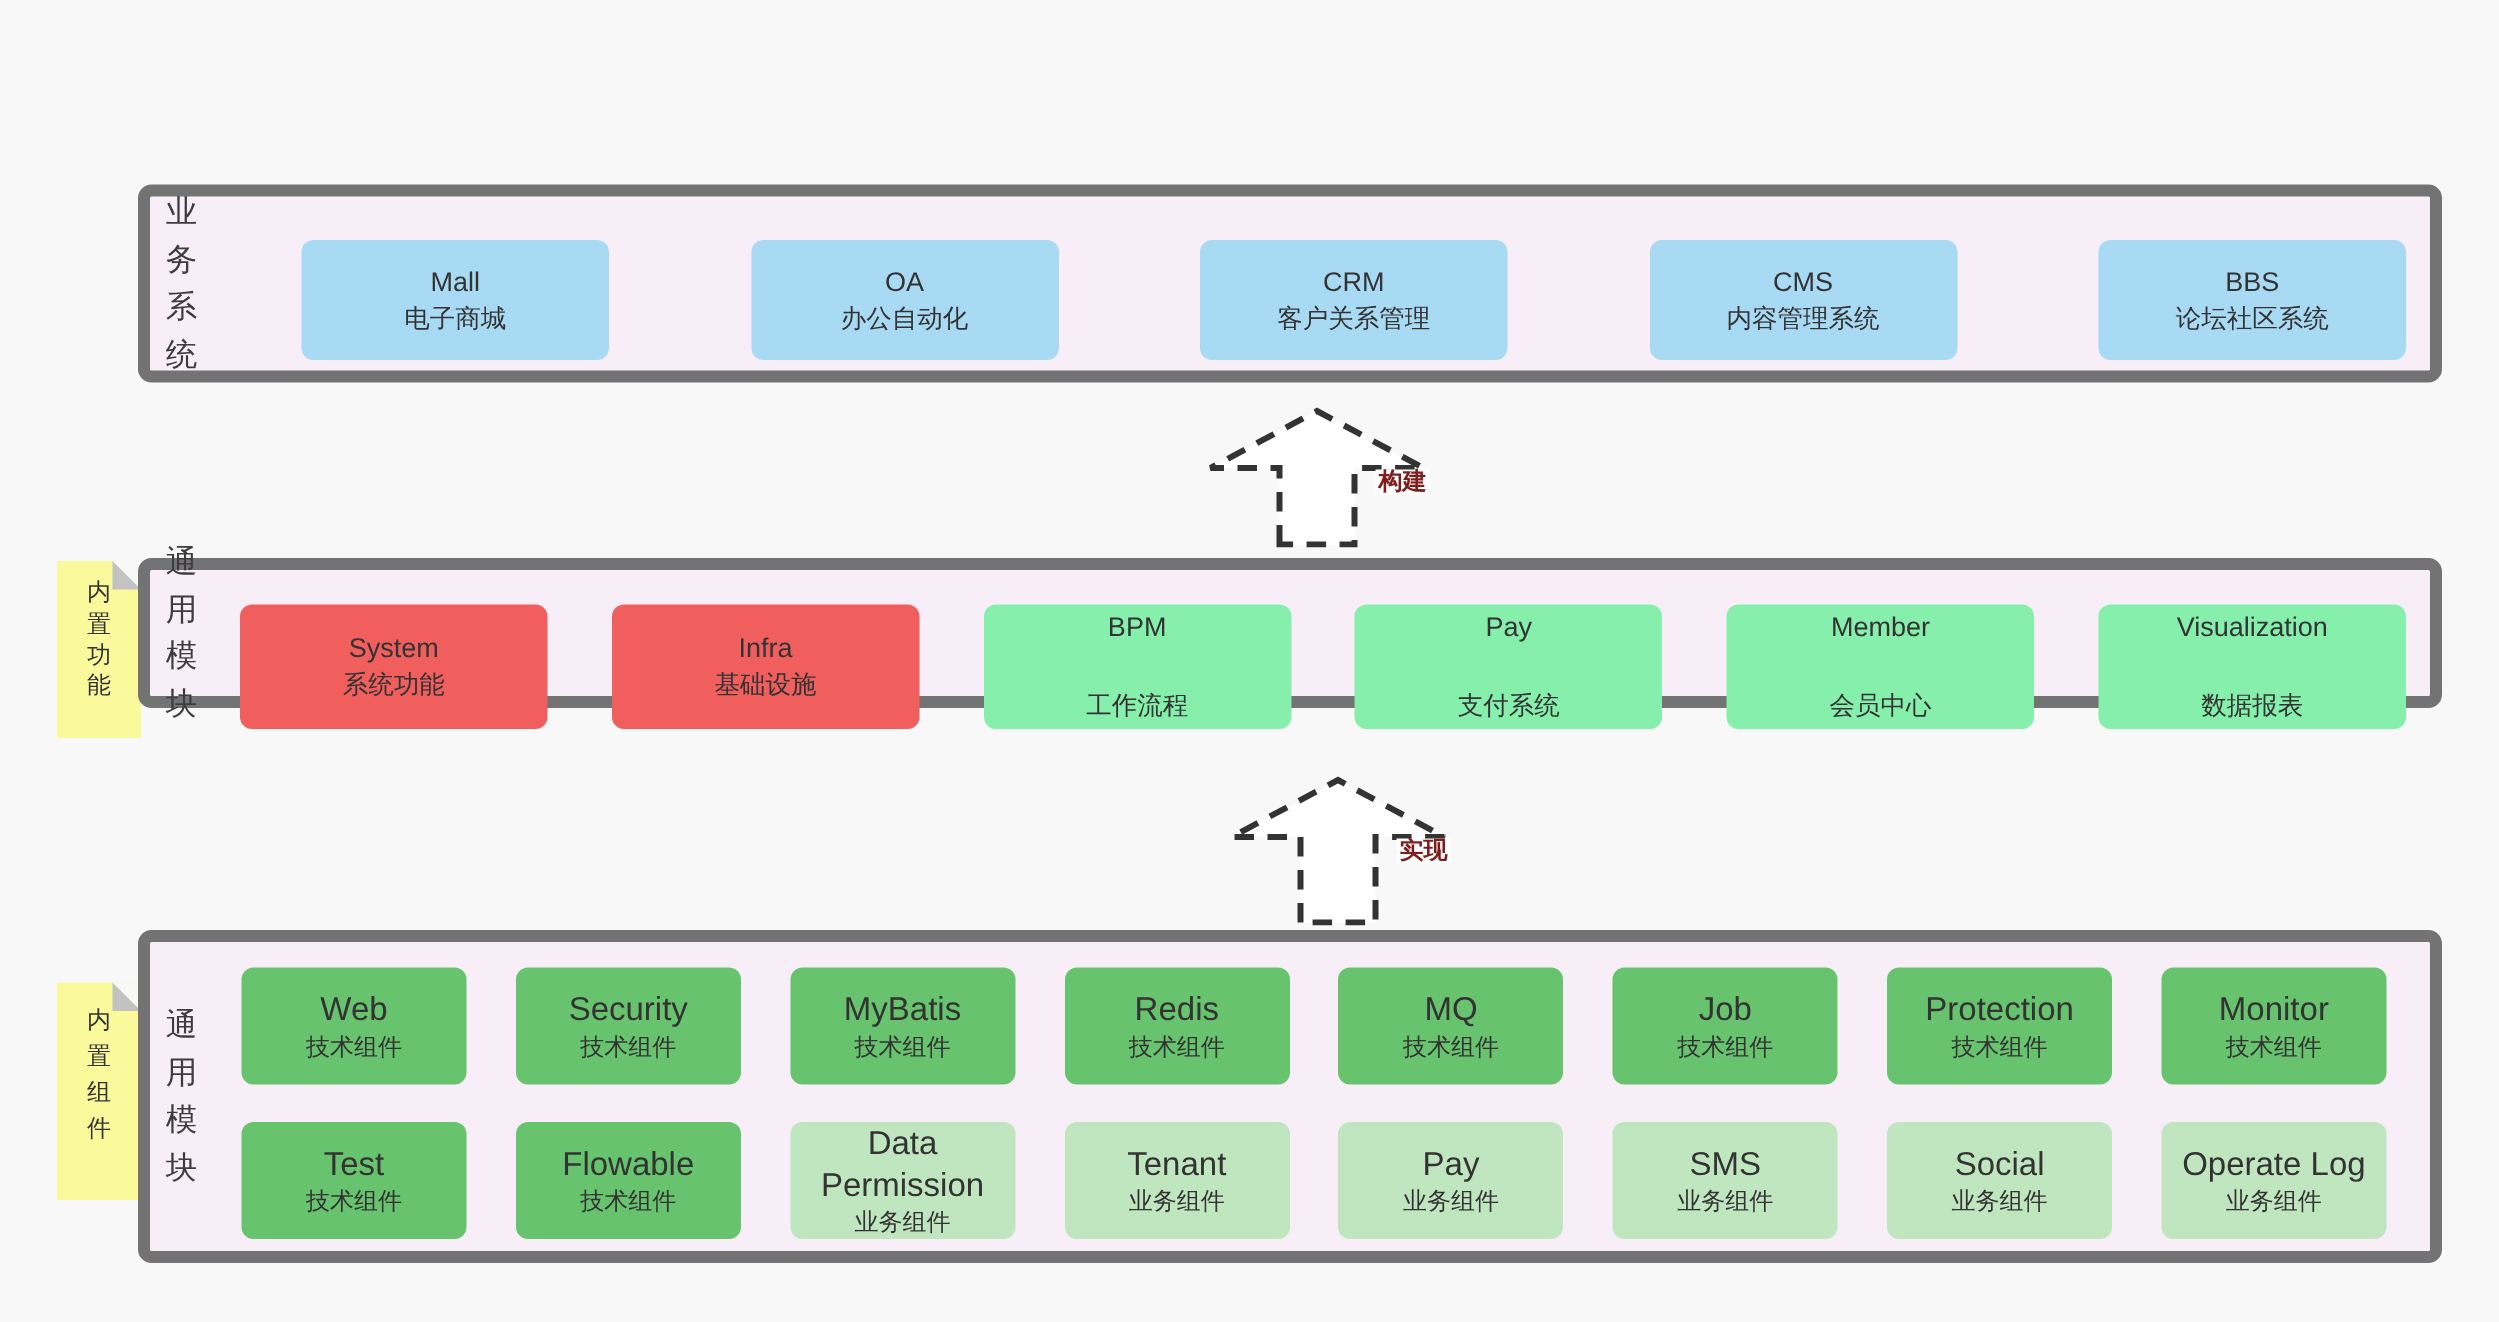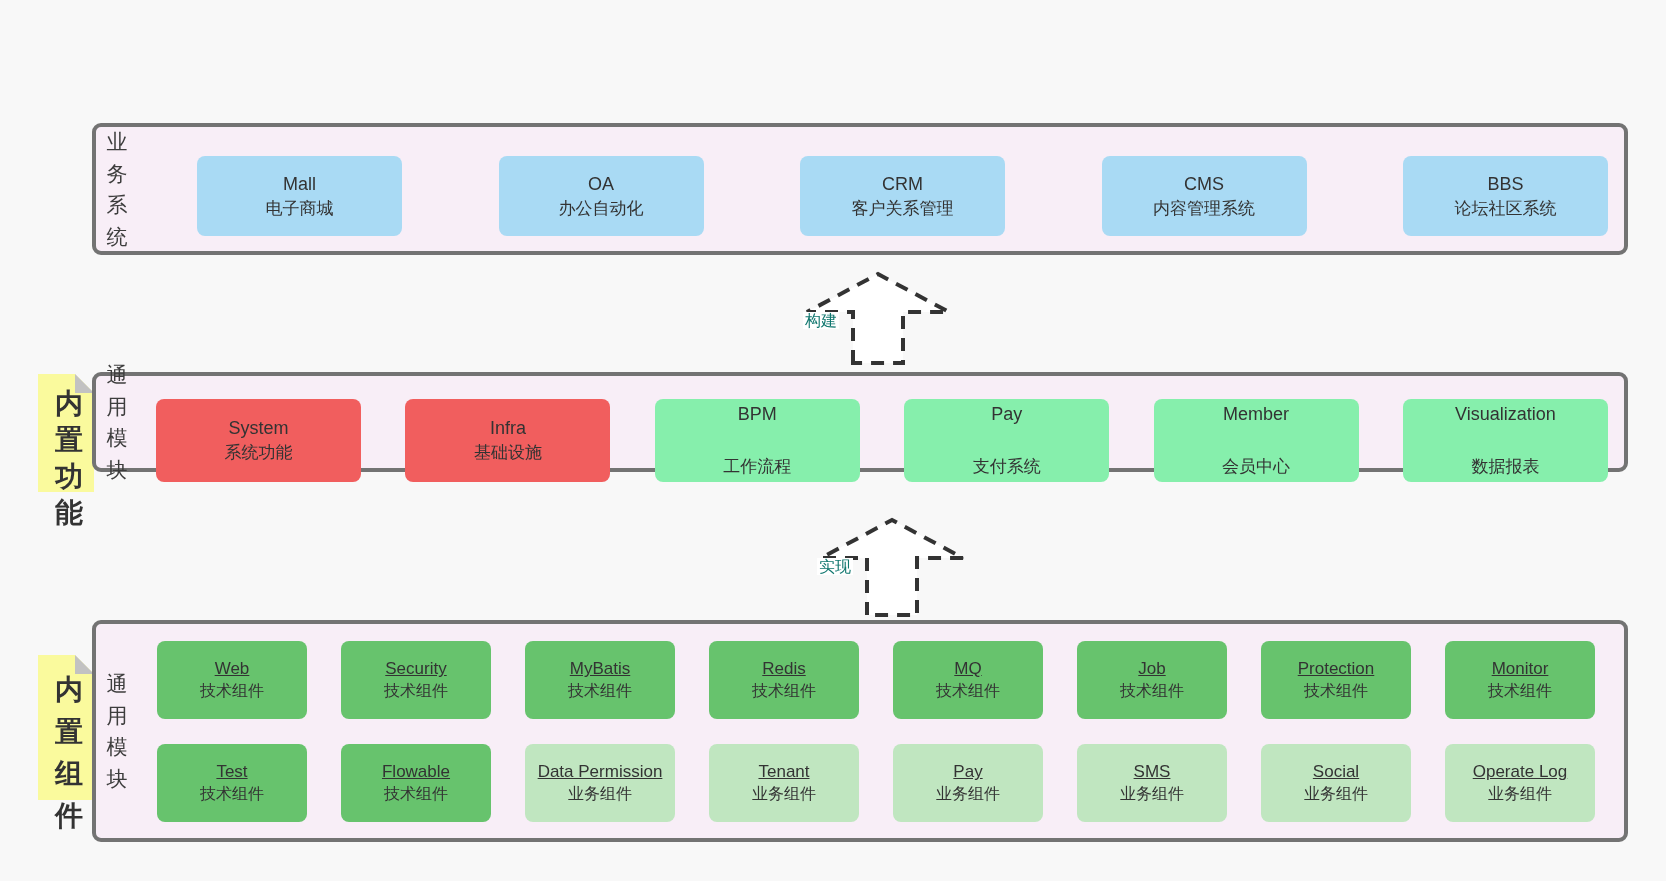--- a/index.html
+++ b/index.html
@@ -10,21 +10,21 @@
     color:#333;
     position:relative;
   }
   .canvas { position:absolute; inset:0; }
 
   
   .panel {
     position:absolute;
     left:92px; width:1536px;
     background:#f8eef7;
-    border:4px solid #737373;
+    border:8px solid #737373;
     border-radius:9px;
     z-index:1;
   }
   .panel-business   { top:123px; height:132px; }
   .panel-modules    { top:372px; height:100px; }
   .panel-components { top:620px; height:222px; }
 
   .side-label {
     position:absolute; left:9px; top:50%; transform:translateY(-50%);
     width:24px; font-size:21px; line-height:1.5; letter-spacing:0;
@@ -44,58 +44,58 @@
   
   .box {
     border-radius:8px;
     display:flex; flex-direction:column; justify-content:center; align-items:center;
     text-align:center; padding:2px 6px;
   }
   .panel-business .box, .panel-modules .box { width:205px; height:100%; }
   .panel-components .box { width:150px; height:100%; padding:2px 3px; }
   .box-title { font-size:18px; line-height:1.45; }
   .box-sub   { font-size:17px; line-height:1.45; }
-  .panel-components .box-title { font-size:17px; line-height:1.3;text-decoration:underline; }
+  .panel-components .box-title { font-size:22px; line-height:1.3; }
   .panel-components .box-sub   { font-size:16px; line-height:1.35; }
 
   .blue        { background:#a9daf4; }
   .red         { background:#f15e5e; }
   .pink        { background:#86efac;justify-content:space-between; }
   .green-dark  { background:#67c36d; }
   .green-light { background:#c0e6c0; }
 
   
   .arrow { position:absolute; z-index:0; }
   .arrow-1 { left:803px; top:271px; width:150px; height:94px; }
   .arrow-2 { left:817px; top:517px; width:150px; height:100px; }
   .arrow svg { position:absolute; inset:0; }
   .arrow-label {
     position:absolute; left:0; right:0; top:40px;
-    text-align:left; font-size:16px; color:#0f766e;
+    text-align:right; font-size:16px; color:#7f1d1d;font-weight:bold;
   }
   .arrow-label span { background:#ffffff; padding:0 2px; }
 
   
   .sticky {
     position:absolute; left:38px; width:56px;
     background:#fafa9d; z-index:0;
   }
   .sticky-1 { top:374px; height:118px; }
   .sticky-2 { top:655px; height:145px; }
   .sticky::before { 
     content:""; position:absolute; top:0; right:0; width:0; height:0;
     border-top:19px solid #f8f8f8; border-left:19px solid transparent;
   }
   .sticky::after { 
     content:""; position:absolute; top:0; right:0; width:0; height:0;
     border-bottom:19px solid #c2c2c2; border-right:19px solid transparent;
   }
   .sticky-text {
     display:block; width:22px; margin:0 auto;
-    font-size:28px; word-break:break-all; text-align:center; color:#333;font-weight:bold;
+    font-size:16px; word-break:break-all; text-align:center; color:#333;
   }
   .sticky-1 .sticky-text { padding-top:12px; line-height:1.3; }
   .sticky-2 .sticky-text { padding-top:14px; line-height:1.5; }
 </style>
 </head>
 <body>
 
 <div class="canvas">
 
   <div class="sticky sticky-1">

